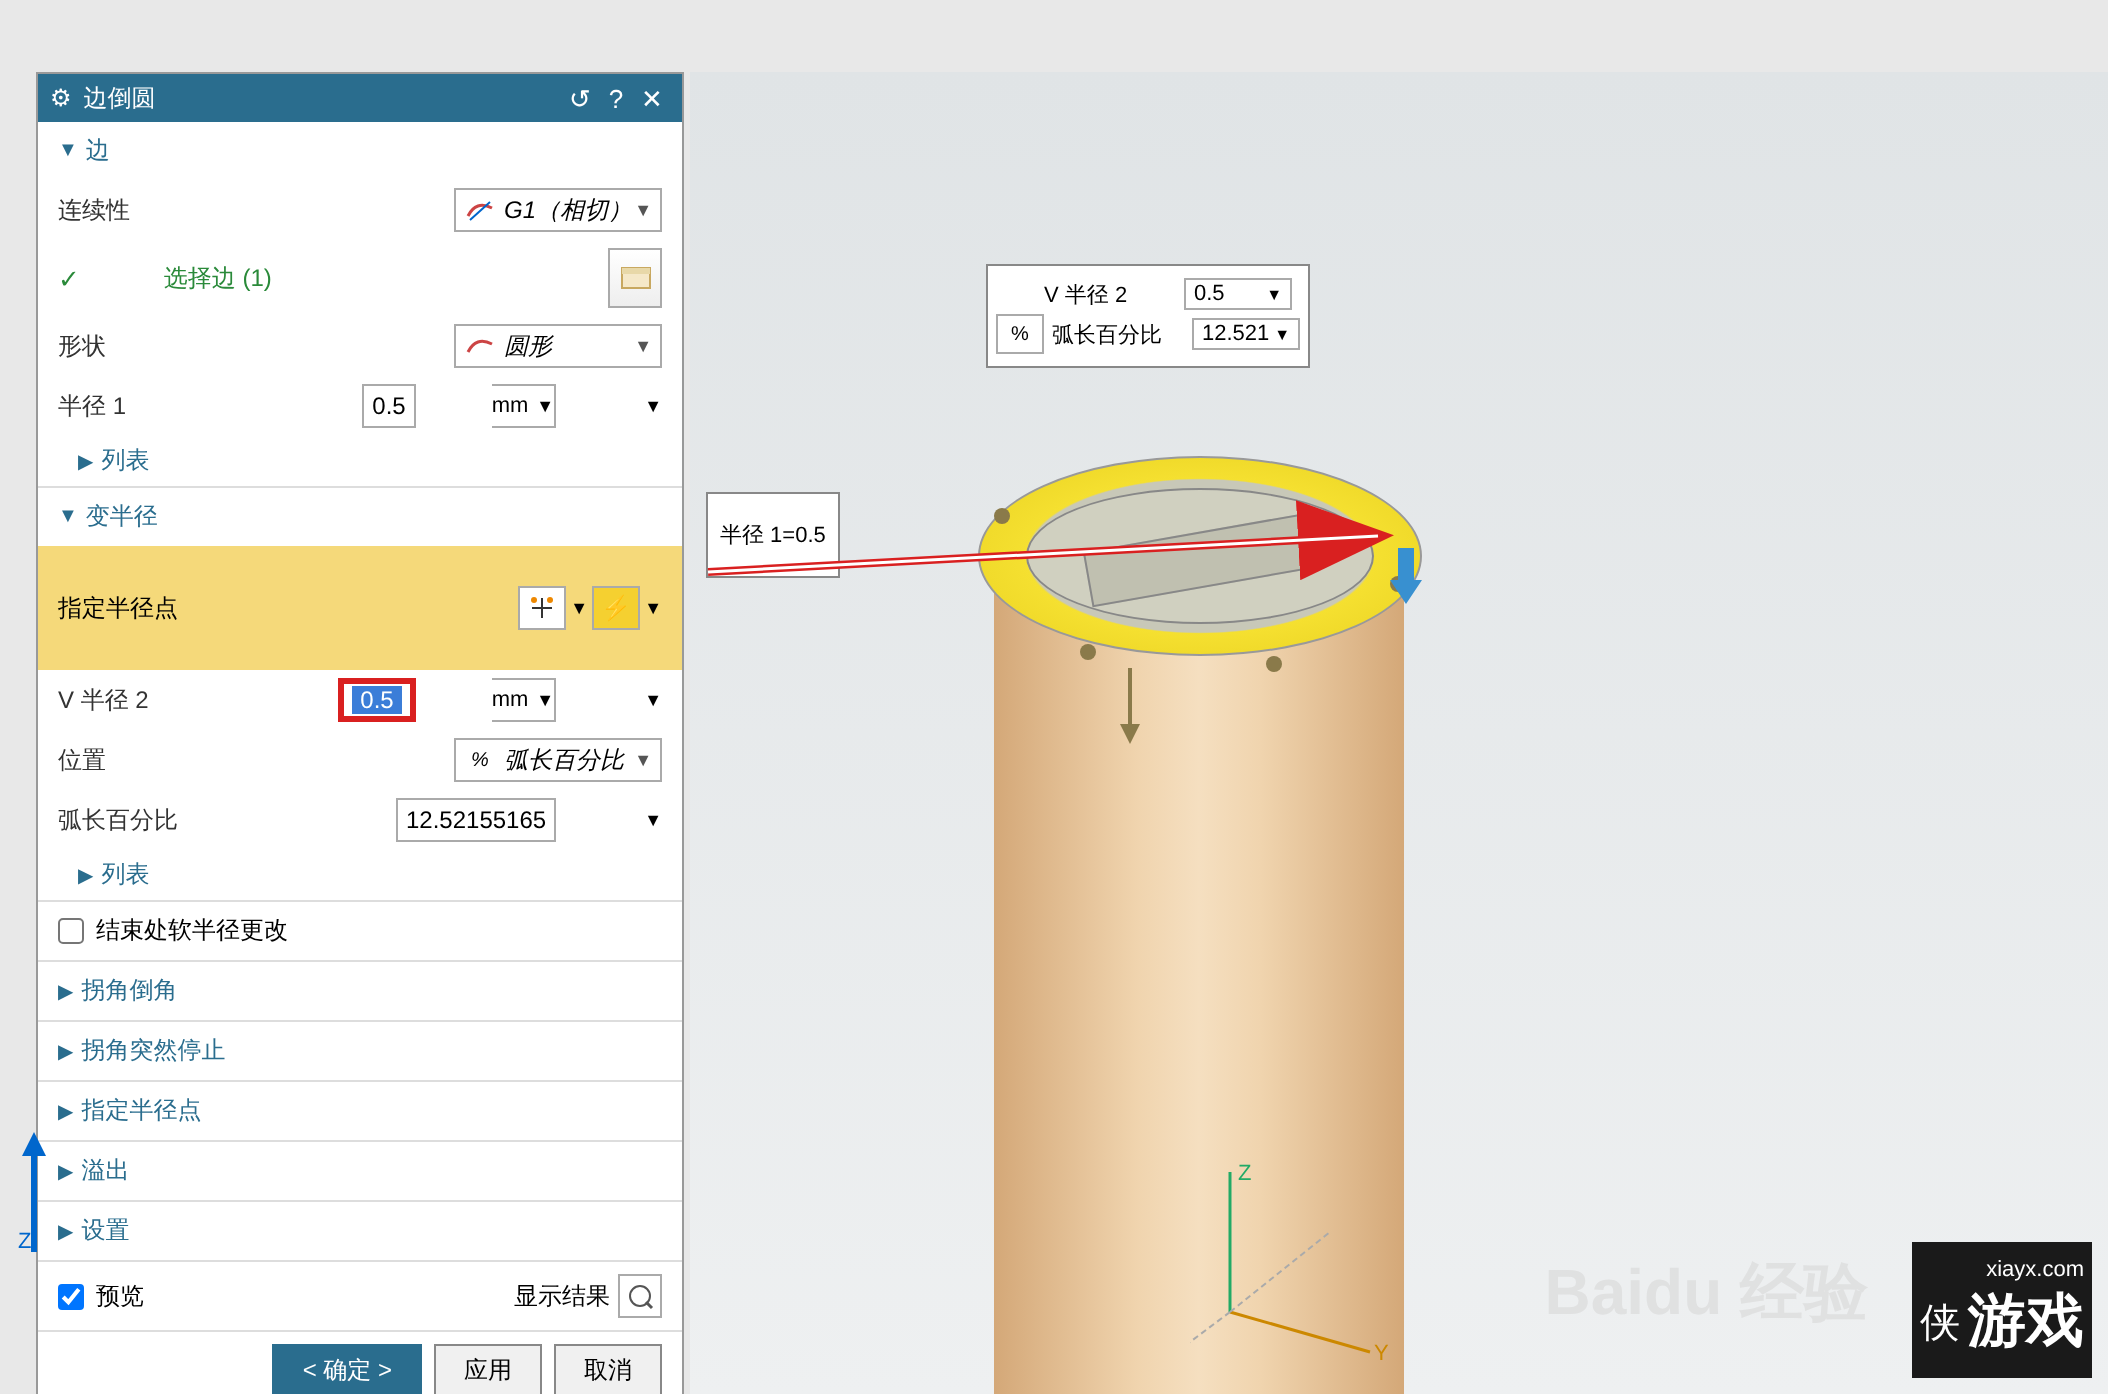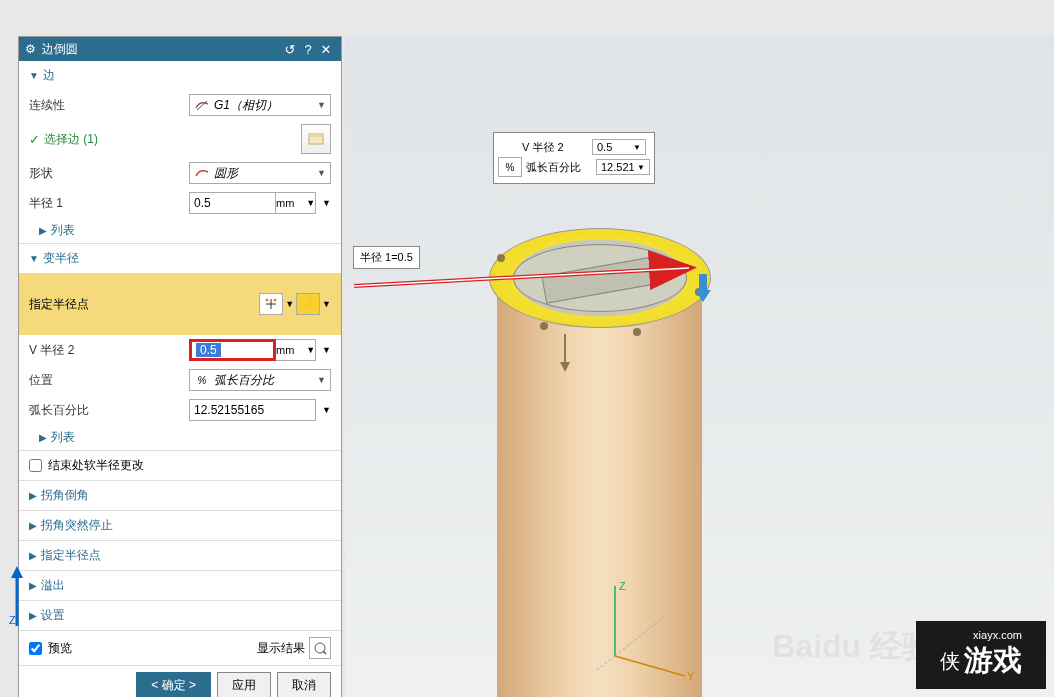--- a/index.html
+++ b/index.html
@@ -8,21 +8,21 @@
 .panel { position: absolute; left: 18px; top: 36px; width: 324px; background: #fff; border: 1px solid #999; }
 .panel-header { background: #2a6d8e; color: #fff; height: 24px; display: flex; align-items: center; padding: 0 6px; font-size: 12px; }
 .panel-header .gear { margin-right: 6px; }
 .panel-header .spacer { flex: 1; }
 .panel-header .hbtn { width: 18px; height: 18px; display: flex; align-items: center; justify-content: center; cursor: pointer; font-size: 13px; }
 
 .section-title { display: flex; align-items: center; padding: 6px 10px; font-size: 12px; color: #2a6d8e; border-top: 1px solid #ddd; cursor: pointer; }
 .section-title .caret { margin-right: 4px; font-size: 10px; }
 .section-title.first { border-top: none; }
 
-.row { display: flex; align-items: center; padding: 4px 10px; font-size: 12px; min-height: 28px; }
+.row { display: flex; align-items: center; padding: 4px 10px; font-size: 12px; min-height: 28px; gap: 38px; }
 .row .label { width: 160px; color: #333; }
 .row .green { color: #2a8a3a; }
 .row .check { color: #2a8a3a; margin-right: 4px; font-size: 13px; }
 
 .dropdown { flex: 1; height: 22px; border: 1px solid #aaa; background: #fff; display: flex; align-items: center; padding: 0 4px; font-size: 12px; position: relative; font-style: italic; }
 .dropdown .dicon { width: 16px; height: 16px; margin-right: 4px; display: flex; align-items: center; justify-content: center; }
 .dropdown .darrow { margin-left: auto; font-size: 9px; color: #555; }
 .input-field { flex: 1; height: 22px; border: 1px solid #aaa; background: #fff; padding: 0 4px; font-size: 12px; display: flex; align-items: center; }
 .unit { width: 40px; height: 22px; border: 1px solid #aaa; border-left: none; background: #fff; display: flex; align-items: center; justify-content: space-between; font-size: 11px; }
 .unit .darrow { margin-left: 4px; font-size: 9px; }
@@ -49,33 +49,33 @@
 .btn { padding: 4px 14px; margin-left: 6px; border: 1px solid #888; background: #f0f0f0; font-size: 12px; cursor: pointer; }
 .btn.primary { background: #2a6d8e; color: #fff; border-color: #2a6d8e; }
 .result-btn { width: 22px; height: 22px; border: 1px solid #aaa; background: #fff; display: flex; align-items: center; justify-content: center; margin-left: 4px; }
 
 .viewport { position: absolute; left: 345px; top: 36px; right: 0; bottom: 0; background: linear-gradient(#e0e4e6, #eef0f1); }
 .cylinder-body { position: absolute; left: 152px; top: 240px; width: 205px; height: 430px; background: linear-gradient(90deg, #d4a878 0%, #f0d4ae 35%, #f5dfc0 50%, #f0d4ae 65%, #d4a878 100%); }
 .cylinder-top-ring { position: absolute; left: 144px; top: 192px; width: 222px; height: 100px; border-radius: 50%; background: radial-gradient(ellipse at center, #c8c8b8 0%, #c8c8b8 55%, #f5e030 56%, #e8d020 100%); border: 1px solid #999; }
 .cylinder-top-inner { position: absolute; left: 168px; top: 208px; width: 174px; height: 68px; border-radius: 50%; background: #d0d0c0; border: 1px solid #888; }
 .cylinder-rect { position: absolute; left: 198px; top: 230px; width: 114px; height: 28px; background: #c0c0b0; border: 1px solid #888; transform: rotate(-10deg); }
 
-.label-box { position: absolute; background: #fff; border: 1px solid #888; padding: 3px 6px; font-size: 11px; text-align: center; }
+.label-box { position: absolute; background: #fff; border: 1px solid #888; padding: 13px 6px; font-size: 11px; text-align: center; }
 .float-panel { position: absolute; left: 148px; top: 96px; background: #fff; border: 1px solid #888; padding: 4px; font-size: 11px; }
 .float-panel .frow { display: flex; align-items: center; margin: 2px 0; }
 .float-panel .flabel { width: 70px; }
 .float-panel .fval { width: 54px; border: 1px solid #aaa; padding: 1px 4px; display: flex; align-items: center; }
 .float-panel .fval .darrow { margin-left: auto; font-size: 8px; }
 .float-panel .ficon { width: 24px; height: 20px; border: 1px solid #aaa; margin-right: 4px; display: flex; align-items: center; justify-content: center; font-size: 10px; }
 
 .arrow-svg { position: absolute; left: 4px; top: 210px; width: 360px; height: 60px; pointer-events: none; }
 .coord { position: absolute; left: 250px; top: 540px; }
 
 .watermark1 { position: absolute; right: 120px; bottom: 28px; color: #d8d8d8; font-size: 32px; font-weight: bold; opacity: 0.6; }
-.watermark2 { position: absolute; right: 8px; bottom: 8px; background: #1a1a1a; color: #fff; padding: 8px 24px; font-size: 13px; margin-left: 16px; }
+.watermark2 { position: absolute; right: 8px; bottom: 8px; background: #1a1a1a; color: #fff; padding: 8px 4px; font-size: 13px; margin-left: 16px; }
 .watermark2 .big { font-size: 29px; font-weight: bold; }
 
 .dot { position: absolute; width: 8px; height: 8px; background: #8a7a4a; border-radius: 50%; }
 </style>
 </head>
 <body>
 
 <div class="panel">
   <div class="panel-header">
     <span class="gear">⚙</span>

